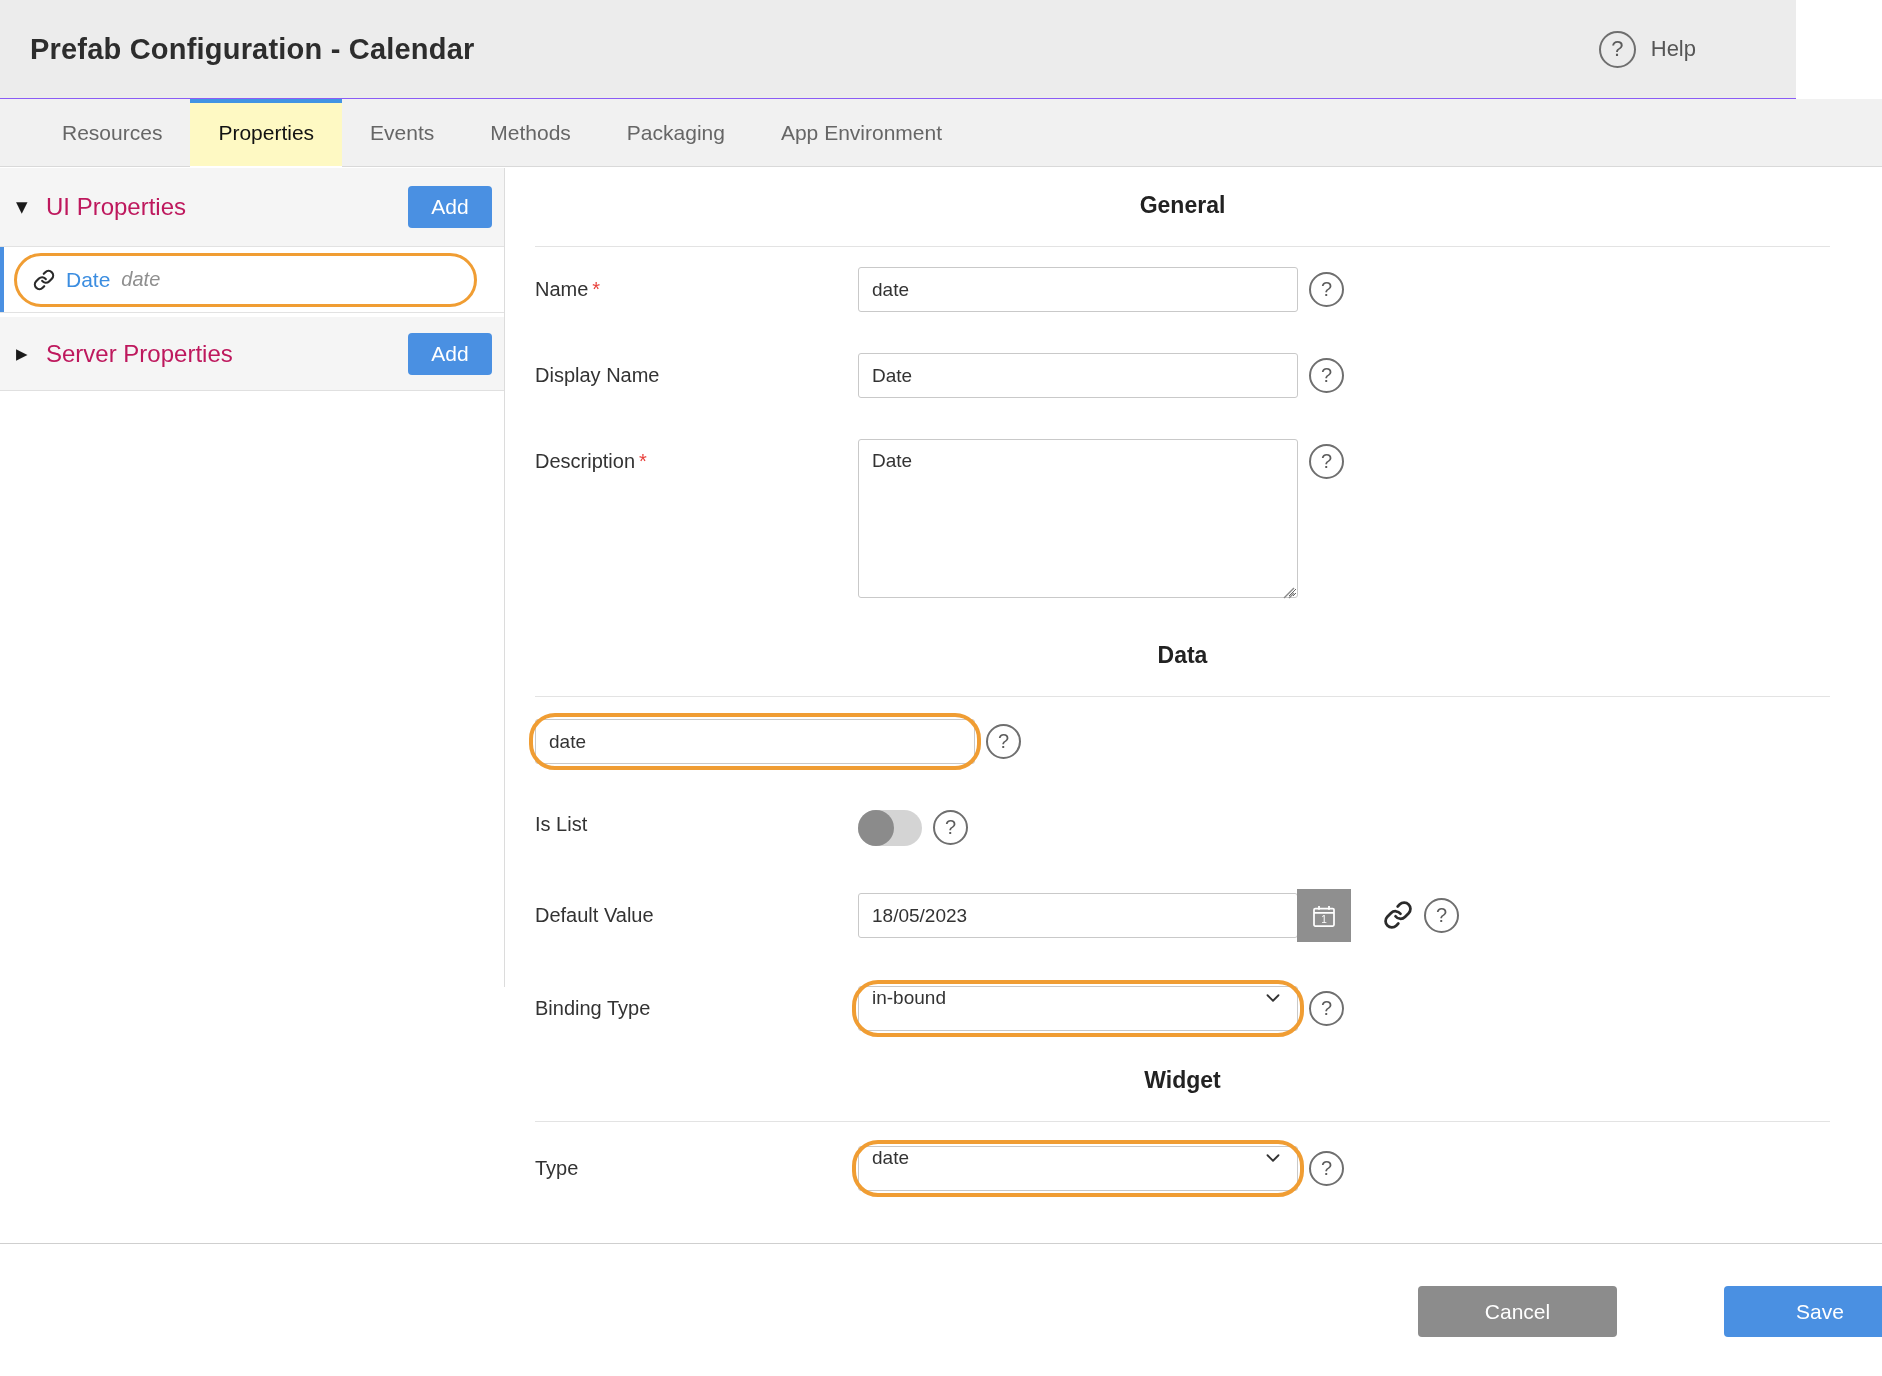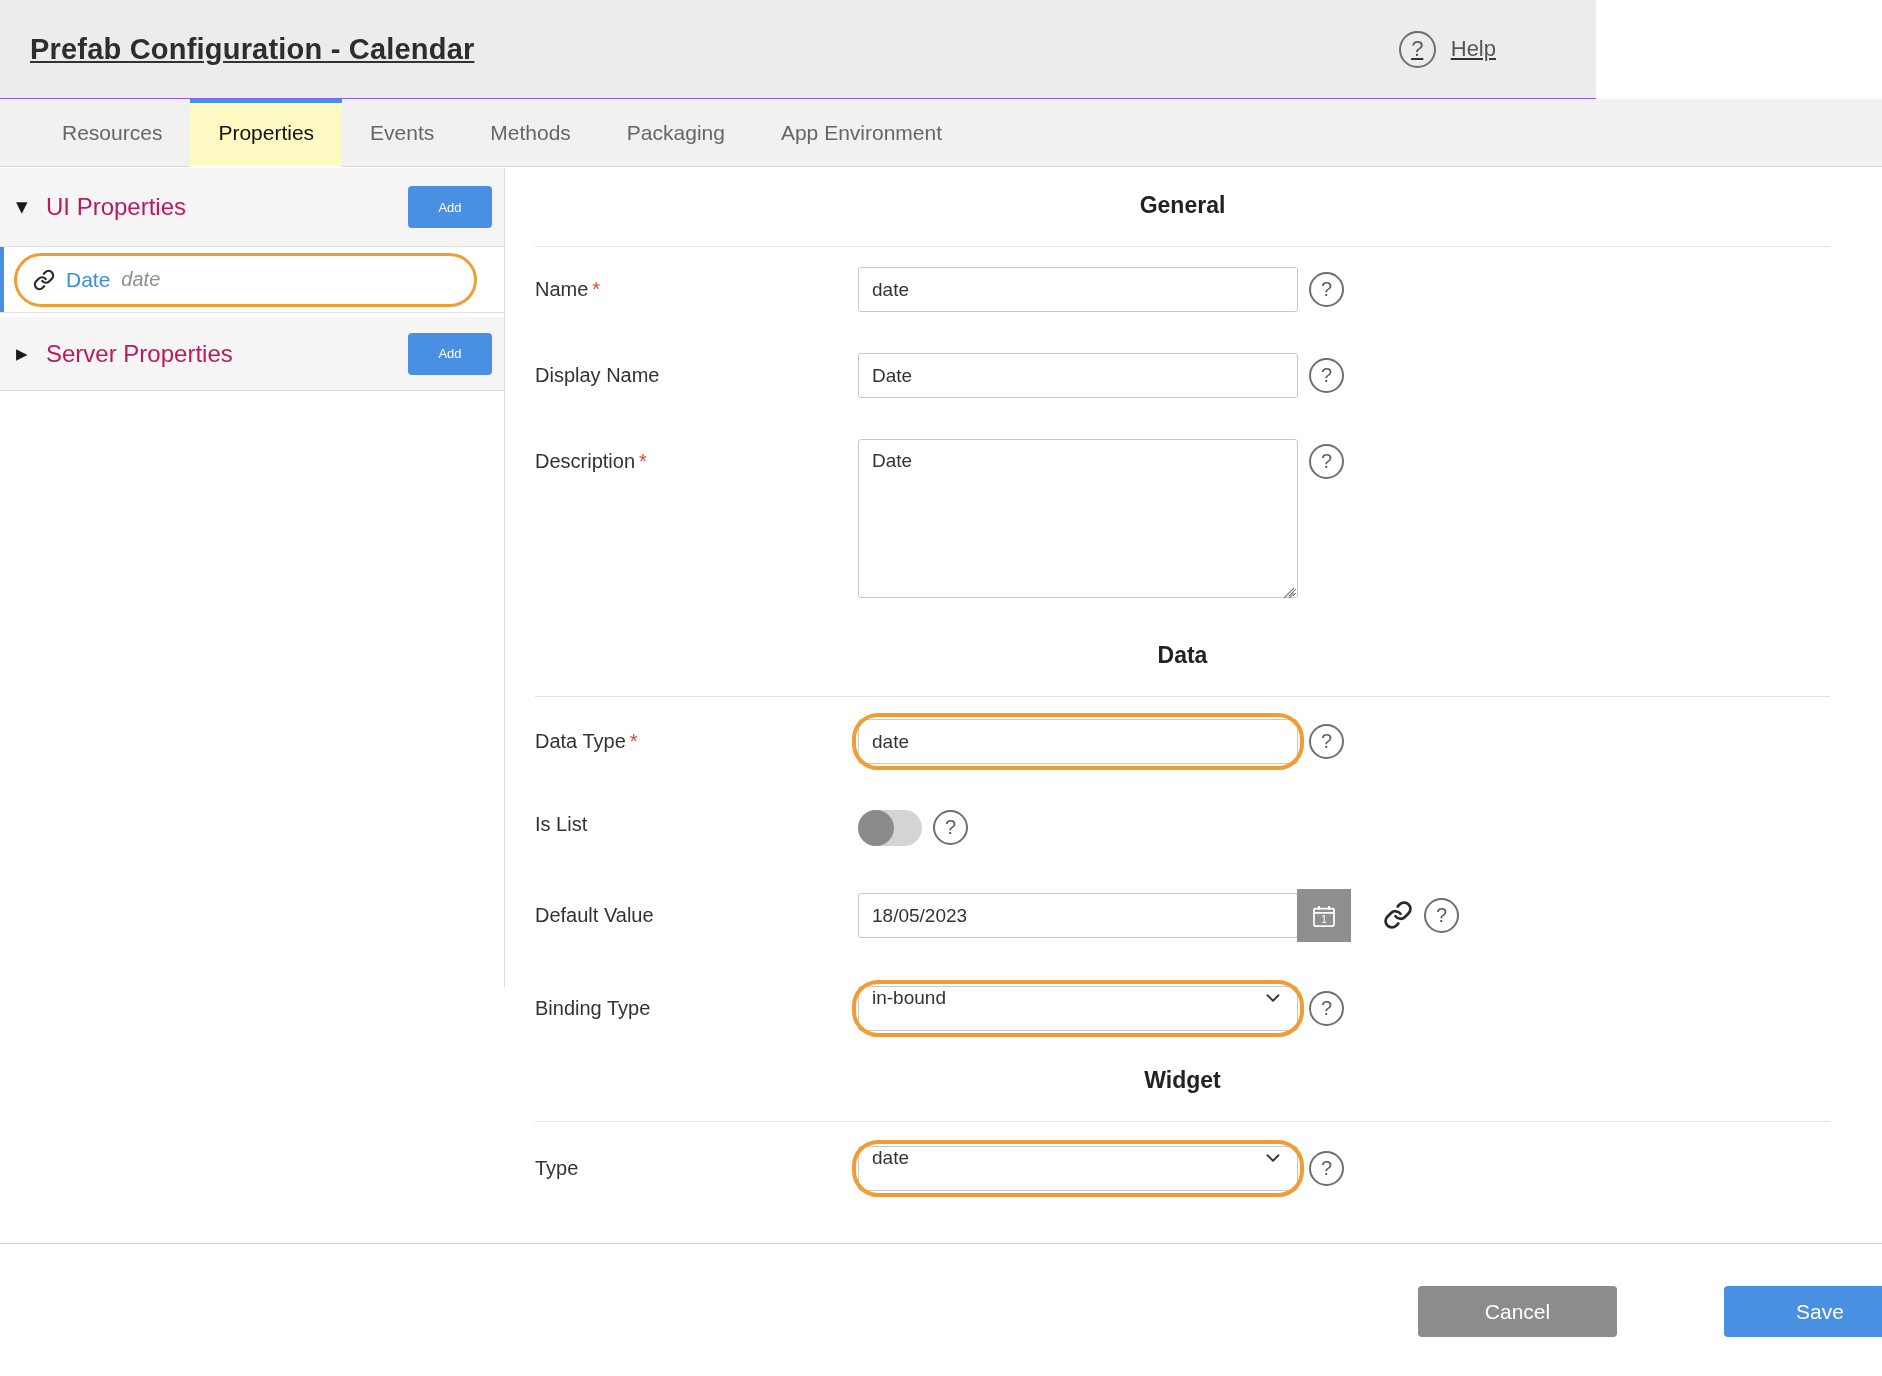--- a/index.html
+++ b/index.html
@@ -3,23 +3,23 @@
 <meta charset="utf-8">
 <style>
   html,body{margin:0;padding:0;}
   body{
     width:1882px;height:1376px;position:relative;background:#fff;
     font-family:"Liberation Sans","DejaVu Sans",sans-serif;color:#333;
     overflow:hidden;
   }
   
   .header{
-    position:absolute;left:0;top:0;width:1596px;height:98px;
+    position:absolute;left:0;top:0;width:1796px;height:98px;
     background:#ececec;border-bottom:7px solid #8b5cf6;
-    display:flex;align-items:center;text-decoration:underline;
+    display:flex;align-items:center;
   }
   .title{margin-left:30px;font-size:29px;font-weight:700;color:#2d2d2d;letter-spacing:.2px;}
   .helpbox{margin-left:auto;margin-right:100px;display:flex;align-items:center;gap:15px;color:#555;font-size:22px;}
   .qcircle{
     display:inline-flex;align-items:center;justify-content:center;
     border-radius:50%;border:2px solid #6f6f6f;color:#5c5c5c;box-sizing:border-box;background:transparent;
   }
   .qcircle.big{width:37px;height:37px;font-size:22px;}
   
   .tabbar{
@@ -40,21 +40,21 @@
   
   .sidebar{position:absolute;left:0;top:168px;width:505px;}
   .sb-head{
     height:79px;background:#f5f5f5;border-bottom:1px solid #e2e2e2;
     display:flex;align-items:center;padding:0 13px 0 16px;box-sizing:border-box;
   }
   .caret{font-family:"DejaVu Sans",sans-serif;font-size:15px;color:#1a1a1a;width:22px;}
   .sb-title{font-size:24px;color:#be185d;margin-left:8px;}
   .addbtn{
     margin-left:auto;width:84px;height:42px;background:#4a90e2;color:#fff;border:none;border-radius:4px;
-    font-size:13px;font-family:inherit;display:flex;align-items:center;justify-content:center;cursor:pointer;
+    font-size:21px;font-family:inherit;display:flex;align-items:center;justify-content:center;cursor:pointer;
   }
   .sb-item{
     height:65px;background:#fff;border-bottom:1px solid #e2e2e2;position:relative;
     display:flex;align-items:center;
   }
   .sb-item::before{content:"";position:absolute;left:0;top:0;bottom:0;width:4px;background:#4a90e2;}
   .sb-item-box{
     margin-left:14px;width:463px;height:54px;box-sizing:border-box;
     border:3px solid #f09d33;border-radius:27px;background:#fff;
     display:flex;align-items:center;padding:0 16px;gap:11px;cursor:pointer;
@@ -224,23 +224,20 @@
           </svg>
         </span>
       </span>
       <span class="qcircle help">?</span>
     </div>
   </div>
 
   <div class="section-h mt-data-h">Data</div>
 
   <div class="row mt-datatype">
-    <div class="flabel">
-      <span>Data Type</span><span class="req">*</span>
-    </div>
     <div class="ctrl">
       <span class="hl">
         <input class="tin" value="date" style="">
       </span>
       <span class="qcircle help">?</span>
     </div>
   </div>
 
   <div class="row mt-islist">
     <div class="flabel">

